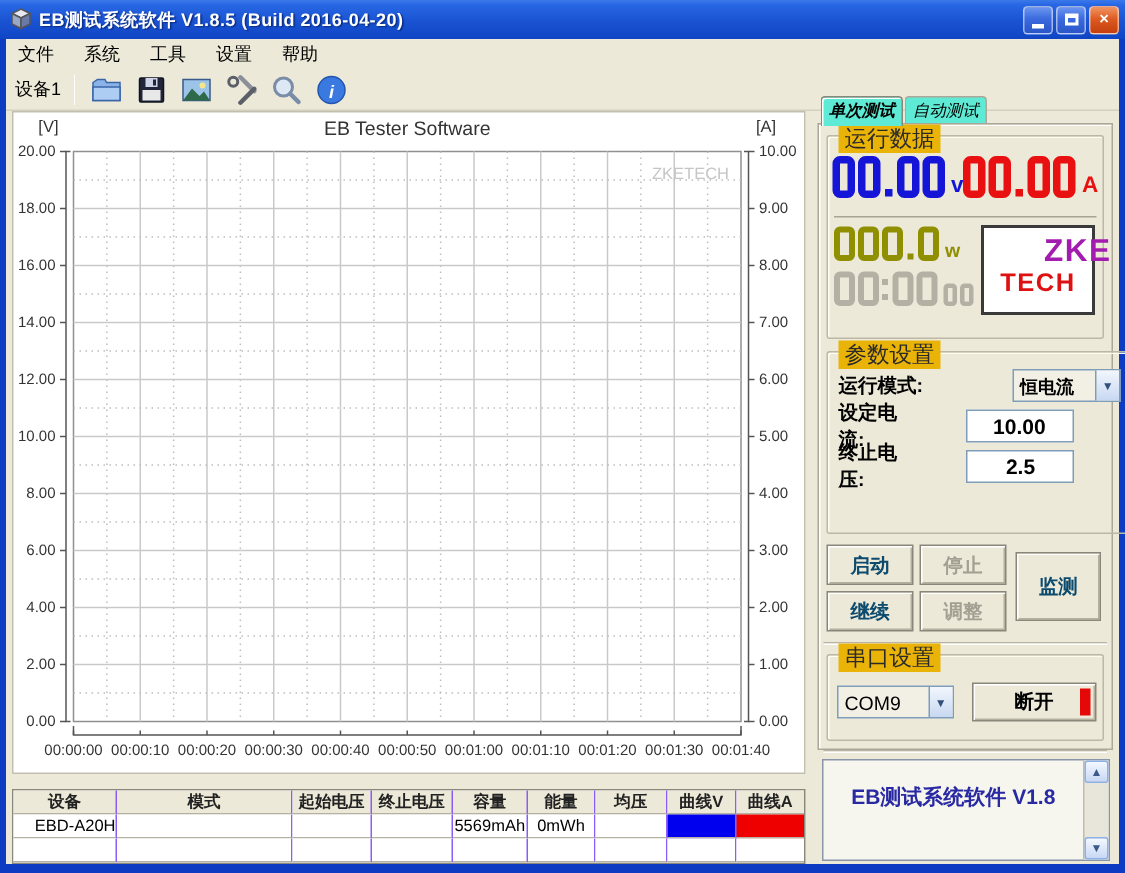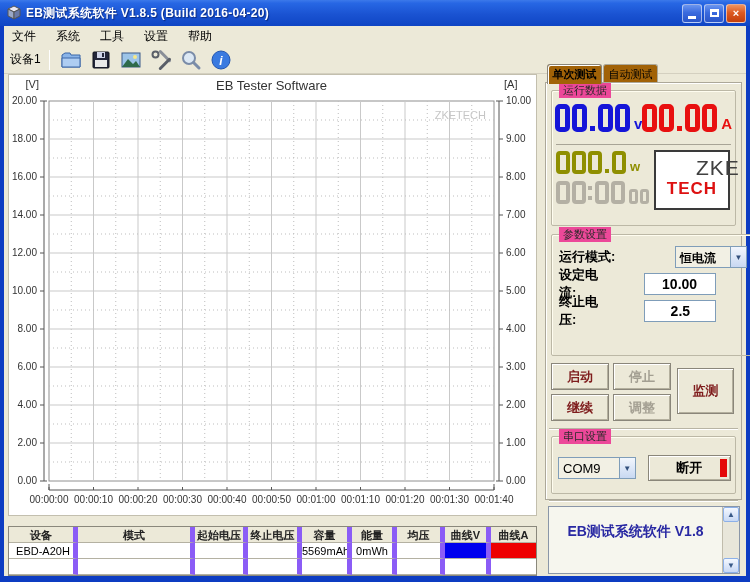--- a/index.html
+++ b/index.html
@@ -29,34 +29,34 @@
   .devlabel { font-size:12px; padding:0 6px 0 6px; }
   .tsep { width:1px; height:20px; background:#b8b4a4; border-right:1px solid #fff; margin:0 6px 0 2px; }
   .tbtn { width:30px; height:26px; display:flex; align-items:center; justify-content:center; }
   .tbtn svg { width:22px; height:22px; }
 
   
   .chartpanel { position:absolute; left:8px; top:74px; width:529px; height:442px; background:#fff; border:1px solid #c3bfae; }
 
   
   .tab { position:absolute; height:19px; top:64px; font-size:11px; text-align:center; line-height:19px;
-    background:#a16207; border:1px solid #aca899; border-bottom:none; border-radius:3px 3px 0 0; }
+    background:#5eead4; border:1px solid #aca899; border-bottom:none; border-radius:3px 3px 0 0;font-style:italic; }
   .tab.active { font-weight:bold; height:20px; z-index:2; border-color:#8a867a; box-shadow:inset 1px 1px 0 #fff; }
   .tabpage { position:absolute; left:545px; top:82px; width:197px; height:418px; border:1px solid #aca899; box-shadow:inset 1px 1px 0 #fff; background:#ece9d8; }
 
   .group { position:absolute; border:1px solid #bcb8a6; border-radius:2px; box-shadow:inset 1px 1px 0 #fffdf0; }
-  .gtitle { position:absolute; top:-8px; left:7px; background:#ec4899; padding:0 4px; font-size:11px; color:#2a2a2a; }
+  .gtitle { position:absolute; top:-8px; left:7px; background:#eab308; padding:0 4px; font-size:15px; color:#2a2a2a; }
 
   .grp-run { left:551px; top:90px; width:185px; height:136px; }
   .lcdrow1 { position:absolute; left:3px; right:3px; top:13px; display:flex; justify-content:space-between; align-items:flex-end; }
   .lcddiv { position:absolute; left:4px; right:4px; top:53px; height:1px; background:#a8a496; }
   .lcdpow { position:absolute; left:4px; top:60px; display:flex; align-items:flex-end; }
   .lcdtime { position:absolute; left:4px; top:90px; display:flex; align-items:flex-end; }
   .logo { position:absolute; right:5px; top:59px; width:76px; height:60px; background:#fff; border:2px solid #3a3a3a; text-align:center; padding-top:4px; }
-  .logo .l1 { color:#404040; font-weight:normal; font-size:21px; line-height:23px; letter-spacing:1px;padding-left:40px; }
+  .logo .l1 { color:#a21caf; font-weight:bold; font-size:21px; line-height:23px; letter-spacing:1px;padding-left:40px; }
   .logo .l2 { color:#dd1111; font-weight:bold; font-size:17px; line-height:19px; letter-spacing:1px; }
 
   
   .seg { display:inline-flex; align-items:flex-end; }
   .seg .sd { border-style:solid; border-color:currentColor; display:inline-block; }
   .seg-lg { color:#1515d8; }
   .seg-lg .sd { width:15px; height:28px; border-width:5px; border-radius:5px; margin-right:2px; }
   .seg-lg.red { color:#e81010; }
   .seg-md { color:#8f8f00; }
   .seg-md .sd { width:14px; height:23px; border-width:4px; border-radius:4px; margin-right:2px; }
@@ -71,45 +71,45 @@
 
   .grp-param { left:551px; top:234px; width:222px; height:122px; }
   .prow { position:absolute; left:7px; right:5px; height:24px; display:flex; align-items:center;gap:34px; }
   .prow .plabel { width:82px; font-size:13px; font-weight:bold; }
   .pfield { width:72px; height:22px; background:#fff; border:1px solid #7f9db9; font-size:14px; font-weight:bold; text-align:center; font-family:"Liberation Sans",sans-serif; }
   .combo { width:72px; height:22px; background:#f2f0e4; border:1px solid #7f9db9; display:flex; }
   .combo .cval { flex:1; font-size:12px; font-weight:bold; padding:3px 0 0 4px; white-space:nowrap; overflow:hidden; }
   .combo .carrow { width:16px; border-left:1px solid #7f9db9; background:linear-gradient(180deg,#f2f6fd,#c8d8f2); font-size:8px; color:#33507c; display:flex; align-items:center; justify-content:center; }
   .punit { font-size:13px; font-weight:bold; margin-left:8px; }
 
-  .btn { position:absolute; background:#ece9d8; border:1px solid #8a867a; box-shadow:inset 1px 1px 0 #fff, inset -1px -1px 0 #b4b09e; font-size:13px; font-weight:600; color:#7f1d1d; display:flex; align-items:center; justify-content:center; }
+  .btn { position:absolute; background:#ece9d8; border:1px solid #8a867a; box-shadow:inset 1px 1px 0 #fff, inset -1px -1px 0 #b4b09e; font-size:13px; font-weight:600; color:#0c4a6e; display:flex; align-items:center; justify-content:center; }
   .btn.disabled { color:#a39f92; }
 
   .etch { position:absolute; left:549px; width:189px; height:2px; border-top:1px solid #b8b4a4; border-bottom:1px solid #fff; }
 
   .grp-serial { left:551px; top:436px; width:185px; height:58px; }
   .serialrow { position:absolute; left:6px; top:18px; right:4px; display:flex; align-items:center; gap:12px; }
   .combo.port { width:80px; }
   .combo.port .cval { font-size:13px; font-weight:normal; }
   .disc { position:relative; width:86px; height:26px; background:#ece9d8; border:1px solid #8a867a; box-shadow:inset 1px 1px 0 #fff, inset -1px -1px 0 #b4b09e; font-size:13px; font-weight:bold; display:flex; align-items:center; justify-content:center; }
   .disc .redbar { position:absolute; right:3px; top:3px; bottom:3px; width:7px; background:#e40808; }
 
   .infobox { position:absolute; left:548px; top:506px; width:192px; height:68px; background:#f6f6ee; border:1px solid #8a96a8; display:flex; }
   .infotext { flex:1; text-align:center; padding-top:16px; font-size:14px; font-weight:bold; color:#2929a3; }
   .sbar { width:17px; background:#e8e6da; border-left:1px solid #c0bcac; display:flex; flex-direction:column; justify-content:space-between; }
   .sbtn { height:15px; background:linear-gradient(180deg,#f4f8ff,#c8d8f4); border:1px solid #8cb0e8; border-radius:2px; font-size:8px; color:#3a5a88; text-align:center; line-height:13px; }
 
   
   .btable { position:absolute; left:8px; top:526px; width:529px; border:1px solid #8a887c; background:#fff; }
   .trow { display:grid; grid-template-columns:69px 117px 53px 54px 50px 45px 48px 46px 45px; }
-  .trow > div { border-right:5px solid #8b5cf6; border-bottom:1px solid #b4b1a2; font-size:11px; overflow:hidden; white-space:nowrap; }
+  .trow > div { border-right:1px solid #8b5cf6; border-bottom:1px solid #b4b1a2; font-size:11px; overflow:hidden; white-space:nowrap; }
   .trow > div:last-child { border-right:none; }
   .thead > div { height:16px; background:#ece9d8; text-align:center; line-height:16px; font-weight:600; color:#222; }
   .tdata > div { height:16px; line-height:16px; text-align:center; background:#fff; }
-  .tdata > div.cl { text-align:center; padding-left:4px; }
+  .tdata > div.cl { text-align:right; padding-left:4px; }
 </style>
 </head>
 <body>
 
 <div class="frame"></div>
 
 <div class="titlebar">
   <svg class="ticon" viewBox="0 0 16 16">
     <polygon points="8,1 14,4 8,7 2,4" fill="#e8e8f4" stroke="#555"></polygon>
     <polygon points="2,4 8,7 8,14 2,11" fill="#9aa8c8" stroke="#555"></polygon>

